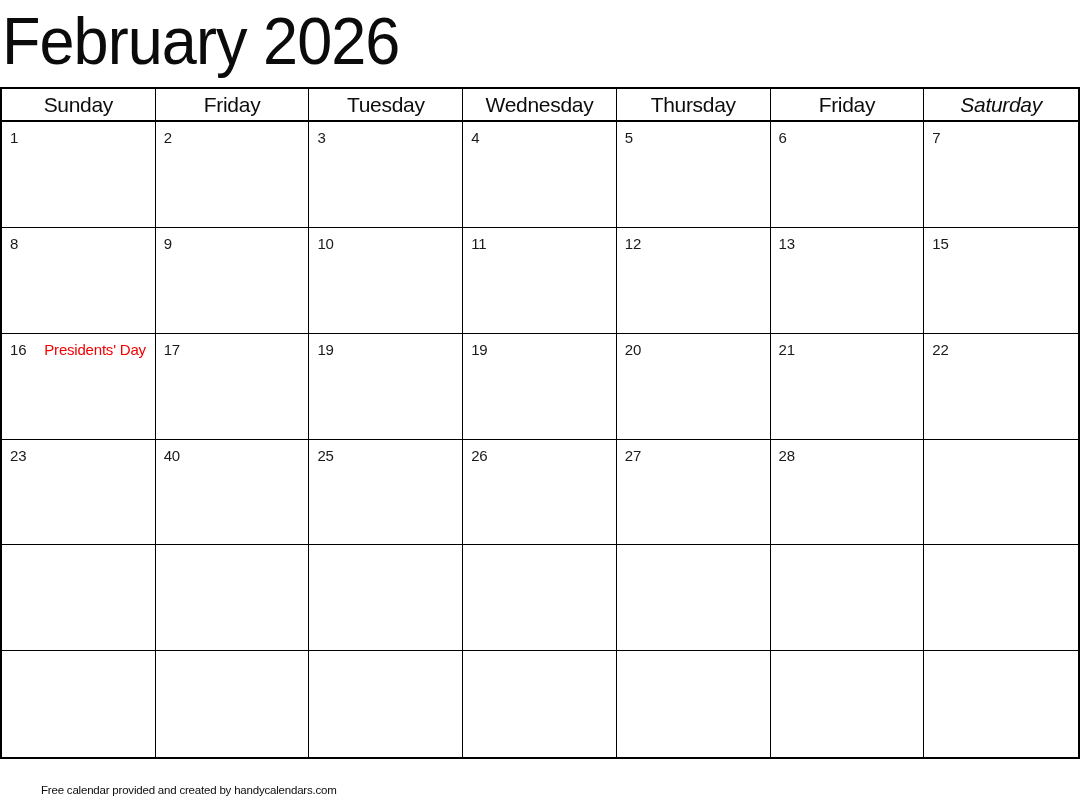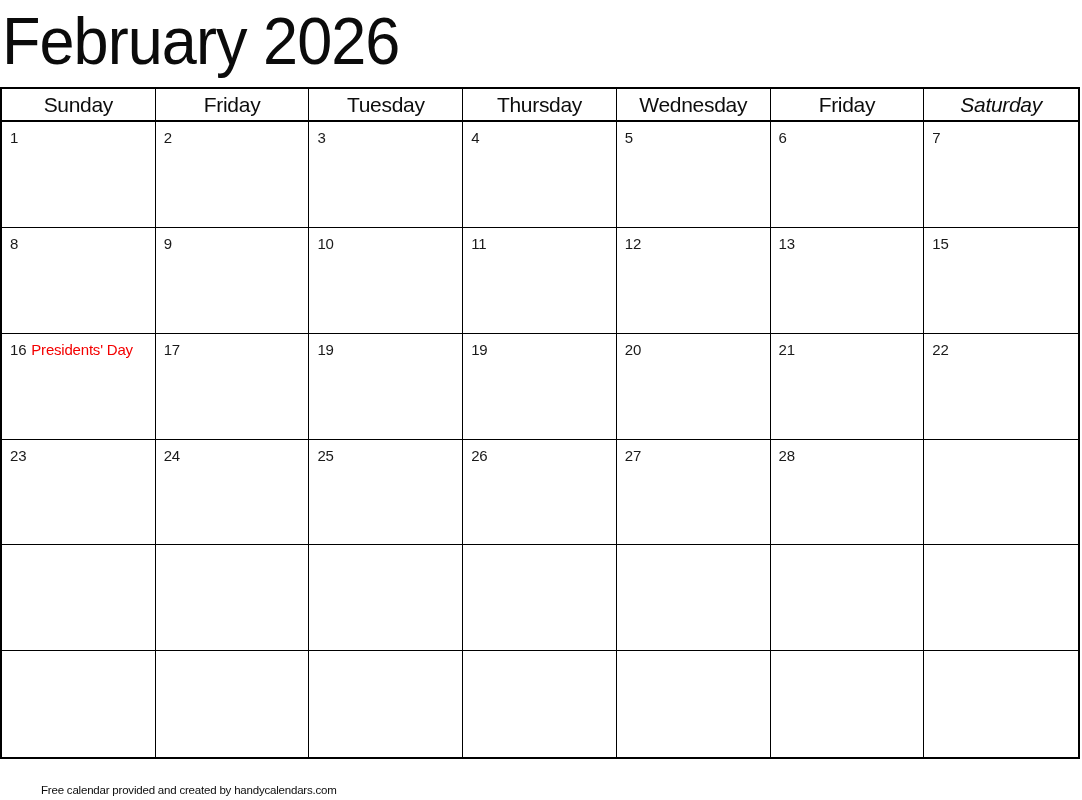--- a/index.html
+++ b/index.html
@@ -59,21 +59,21 @@
     padding: 6px 0 0 8px;
     font-size: 15px;
     letter-spacing: -0.2px;
     line-height: 19px;
     overflow: hidden;
     white-space: nowrap;
   }
   .dcell:nth-child(7n) { border-right: none; }
   .dcell:nth-child(n+43) { border-bottom: none; }
   .num { color: #1a1a1a; }
-  .event { color: var(--holiday, #f40000); margin-left: 5px; }
+  .event { color: var(--holiday, #f40000); margin-left: 18px; }
   .event:empty { display: none; }
   .footer {
     position: absolute;
     left: 2px;
     top: 784px;
     font-size: 11.5px;
     letter-spacing: -0.2px;
     color: #0d0d0d;
     white-space: nowrap;
     margin-left: 39px;
@@ -81,22 +81,22 @@
 </style>
 </head>
 <body>
 
 <div class="title">February 2026</div>
 
 <div class="calendar">
   <div class="hcell">Sunday</div>
   <div class="hcell">Friday</div>
   <div class="hcell">Tuesday</div>
+  <div class="hcell">Wednesday</div>
   <div class="hcell">Thursday</div>
-  <div class="hcell">Wednesday</div>
   <div class="hcell">Friday</div>
   <div class="hcell">Saturday</div>
 
   <div class="dcell"><span class="num">1</span></div>
   <div class="dcell"><span class="num">2</span></div>
   <div class="dcell"><span class="num">3</span></div>
   <div class="dcell"><span class="num">4</span></div>
   <div class="dcell"><span class="num">5</span></div>
   <div class="dcell"><span class="num">6</span></div>
   <div class="dcell"><span class="num">7</span></div>
@@ -111,21 +111,21 @@
   <div class="dcell"><span class="num">15</span></div>
   <div class="dcell"><span class="num">16</span><span class="event">Presidents' Day</span></div>
   <div class="dcell"><span class="num">17</span></div>
   <div class="dcell"><span class="num">19</span></div>
   <div class="dcell"><span class="num">19</span></div>
   <div class="dcell"><span class="num">20</span></div>
   <div class="dcell"><span class="num">21</span></div>
 
   <div class="dcell"><span class="num">22</span></div>
   <div class="dcell"><span class="num">23</span></div>
-  <div class="dcell"><span class="num">24</span></div>
+  <div class="dcell"><span class="num">40</span></div>
   <div class="dcell"><span class="num">25</span></div>
   <div class="dcell"><span class="num">26</span></div>
   <div class="dcell"><span class="num">27</span></div>
   <div class="dcell"><span class="num">28</span></div>
 
   <div class="dcell"><span class="num"></span></div>
   <div class="dcell"><span class="num"></span></div>
   <div class="dcell"><span class="num"></span></div>
   <div class="dcell"><span class="num"></span></div>
   <div class="dcell"><span class="num"></span></div>

